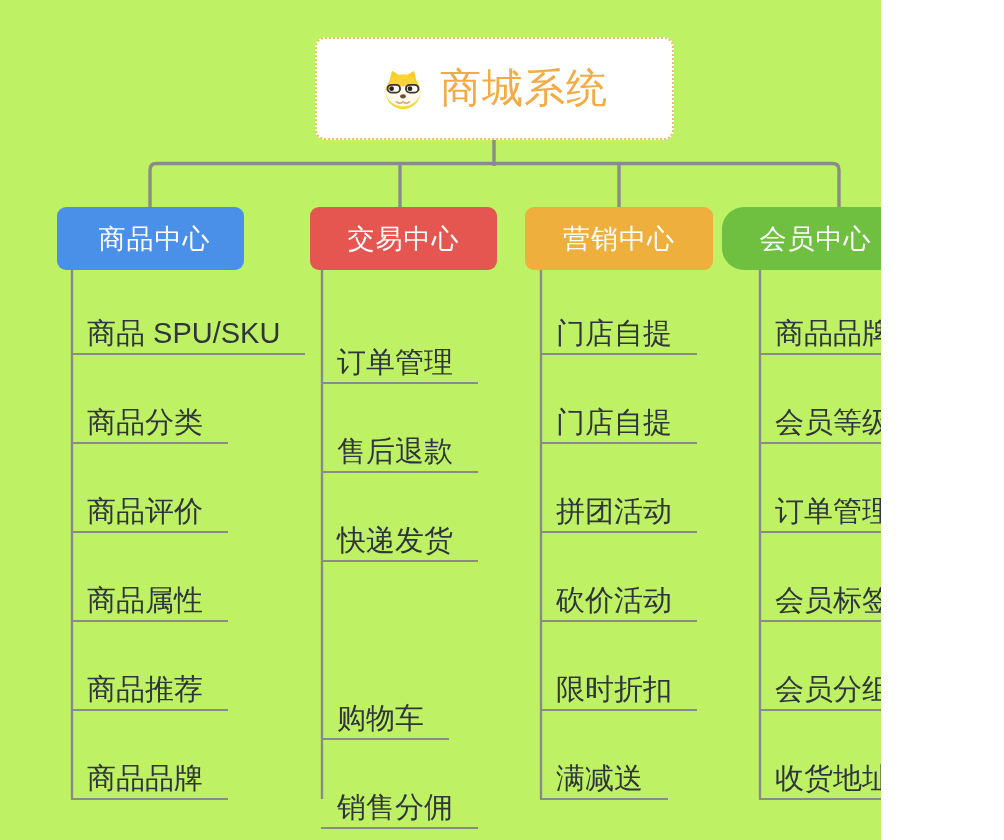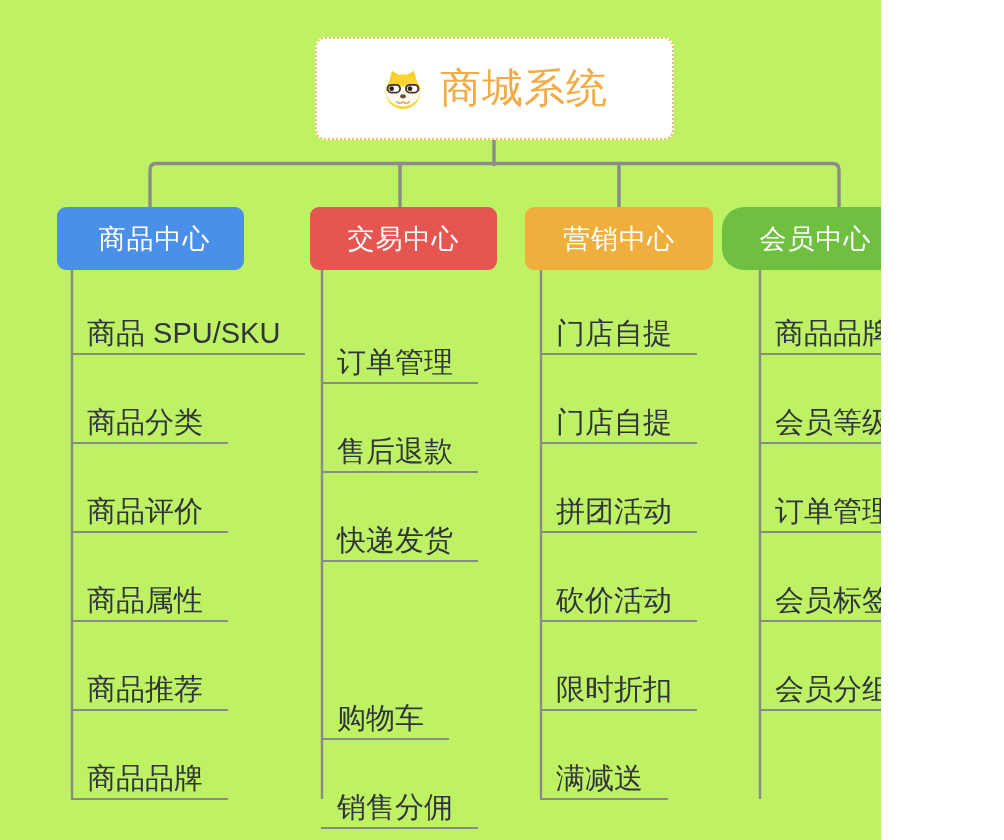--- a/index.html
+++ b/index.html
@@ -151,14 +151,15 @@
   <div class="leaf c2 r2">拼团活动</div>
   <div class="leaf c2 r3">砍价活动</div>
   <div class="leaf c2 r4">限时折扣</div>
   <div class="leaf c2 r5">满减送</div>
 
   <div class="leaf c3 r0">商品品牌</div>
   <div class="leaf c3 r1">会员等级</div>
   <div class="leaf c3 r2">订单管理</div>
   <div class="leaf c3 r3">会员标签</div>
   <div class="leaf c3 r4">会员分组</div>
+  <div class="leaf c3 r5">收货地址</div>
 
 </div>
 
 </body></html>

